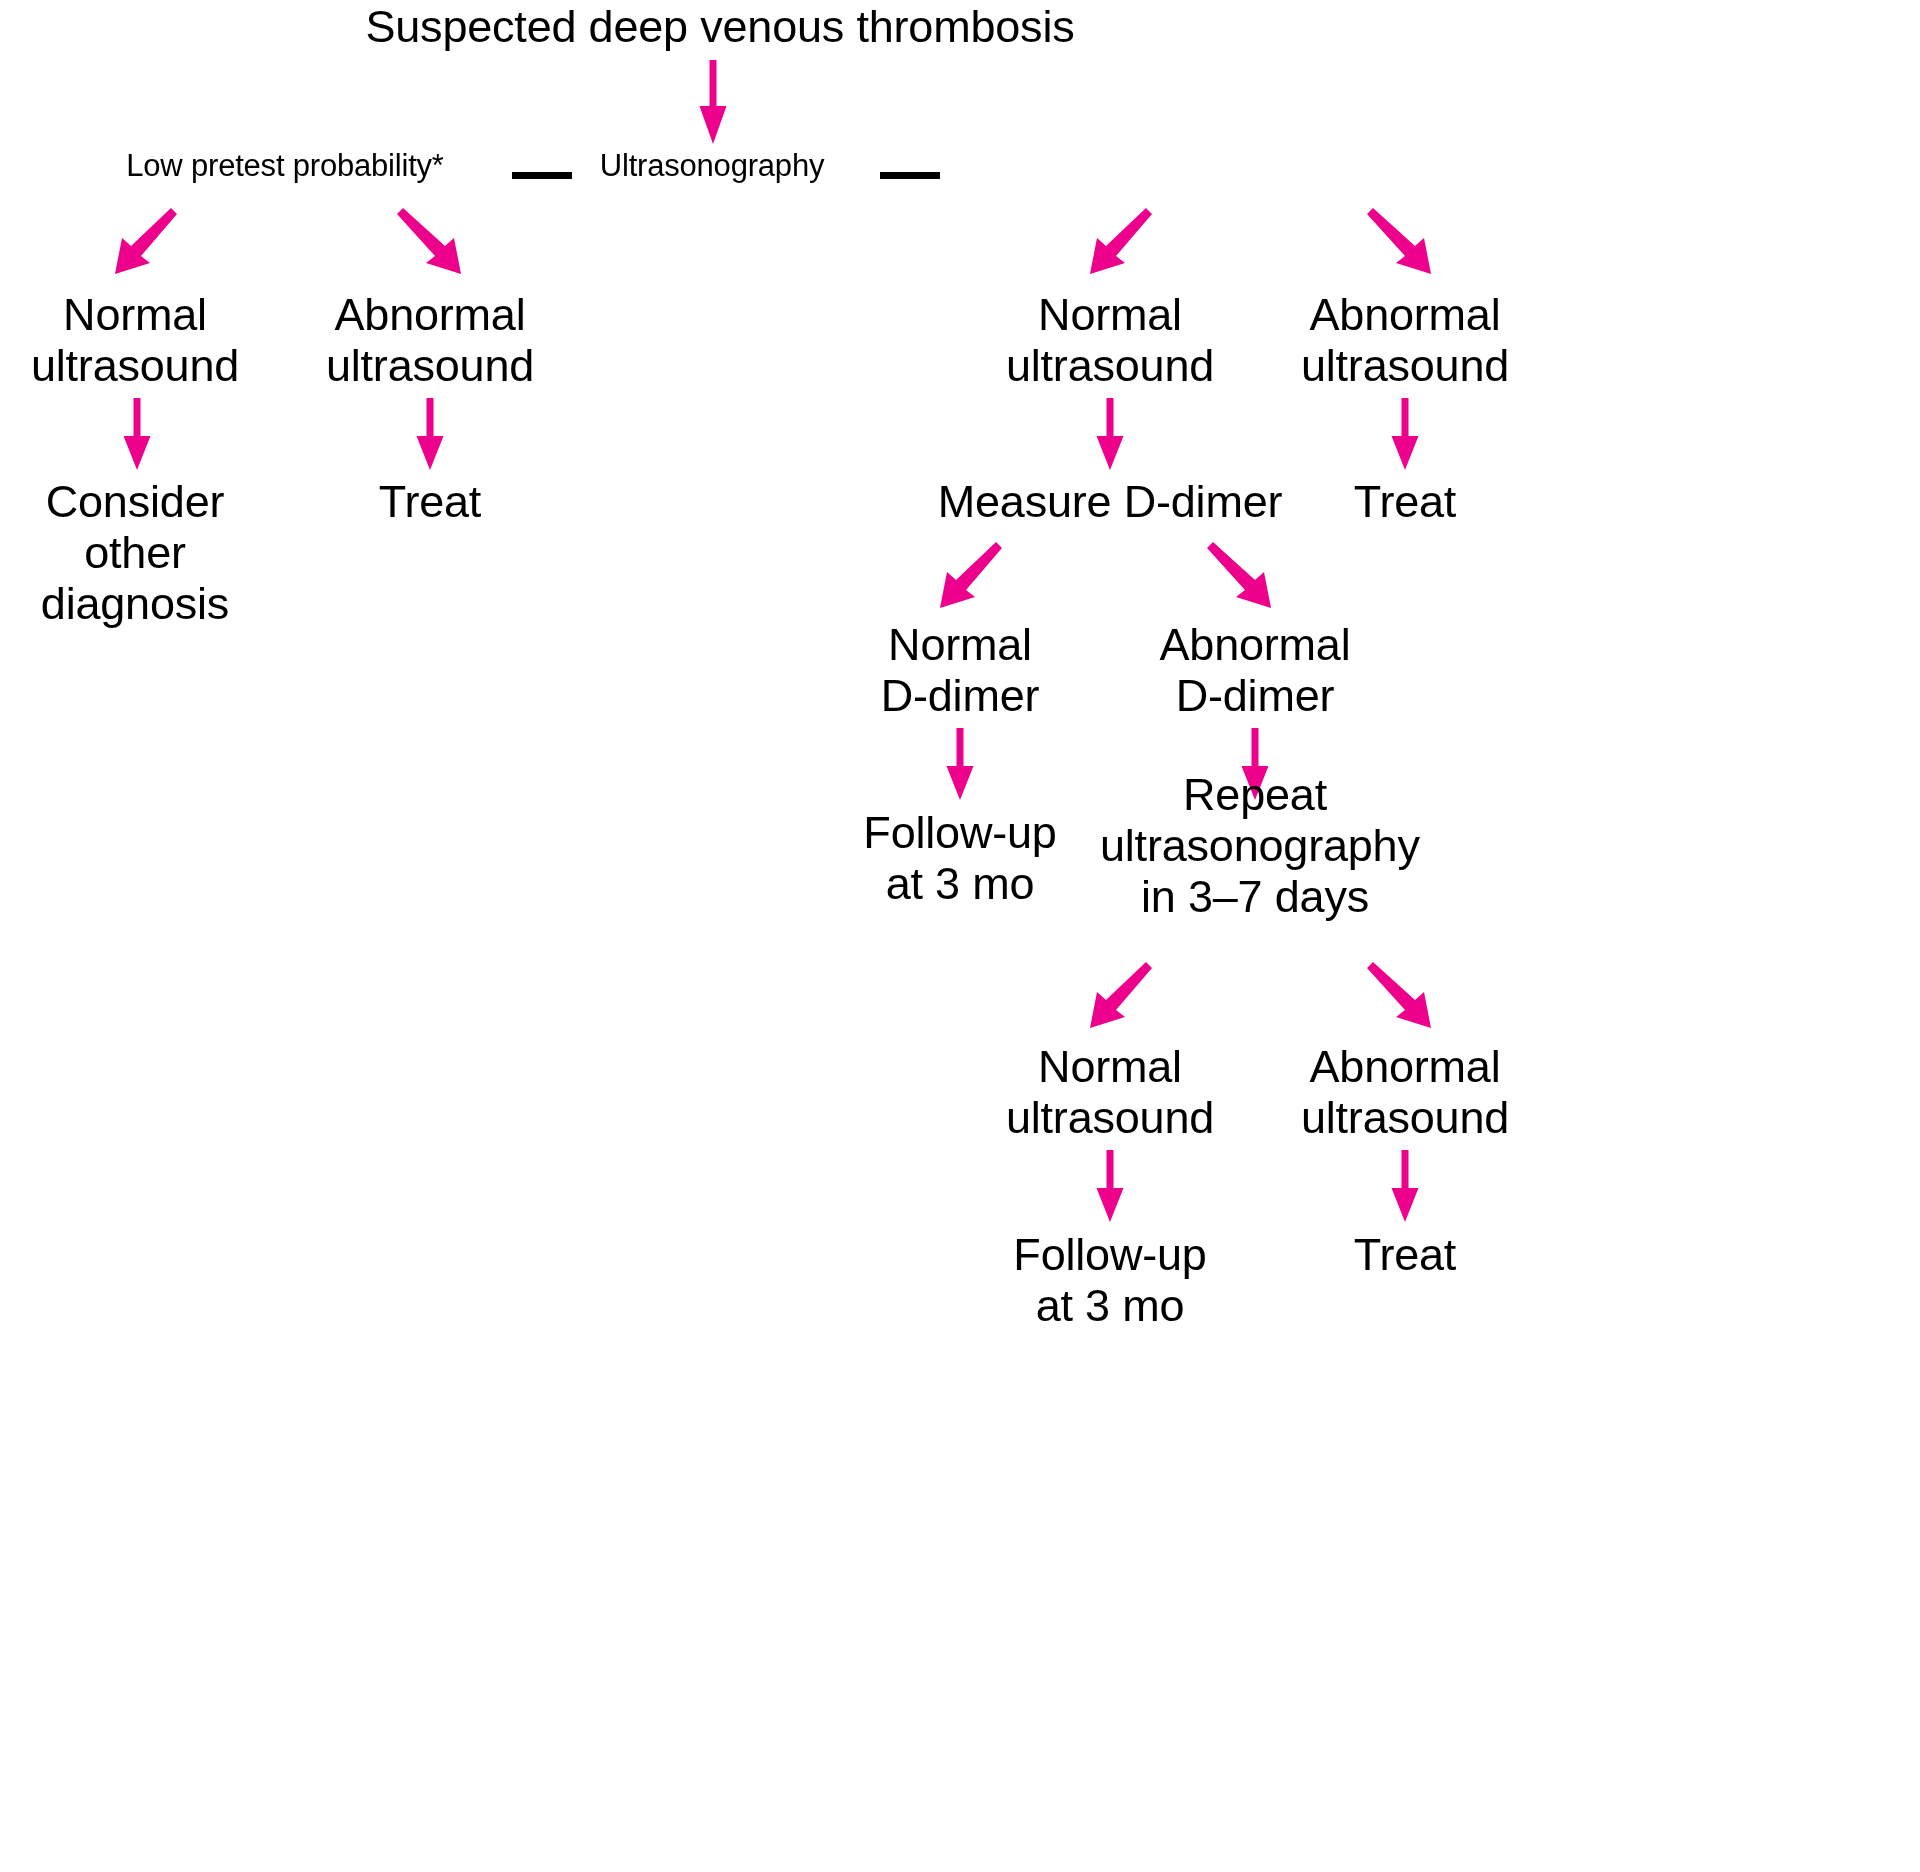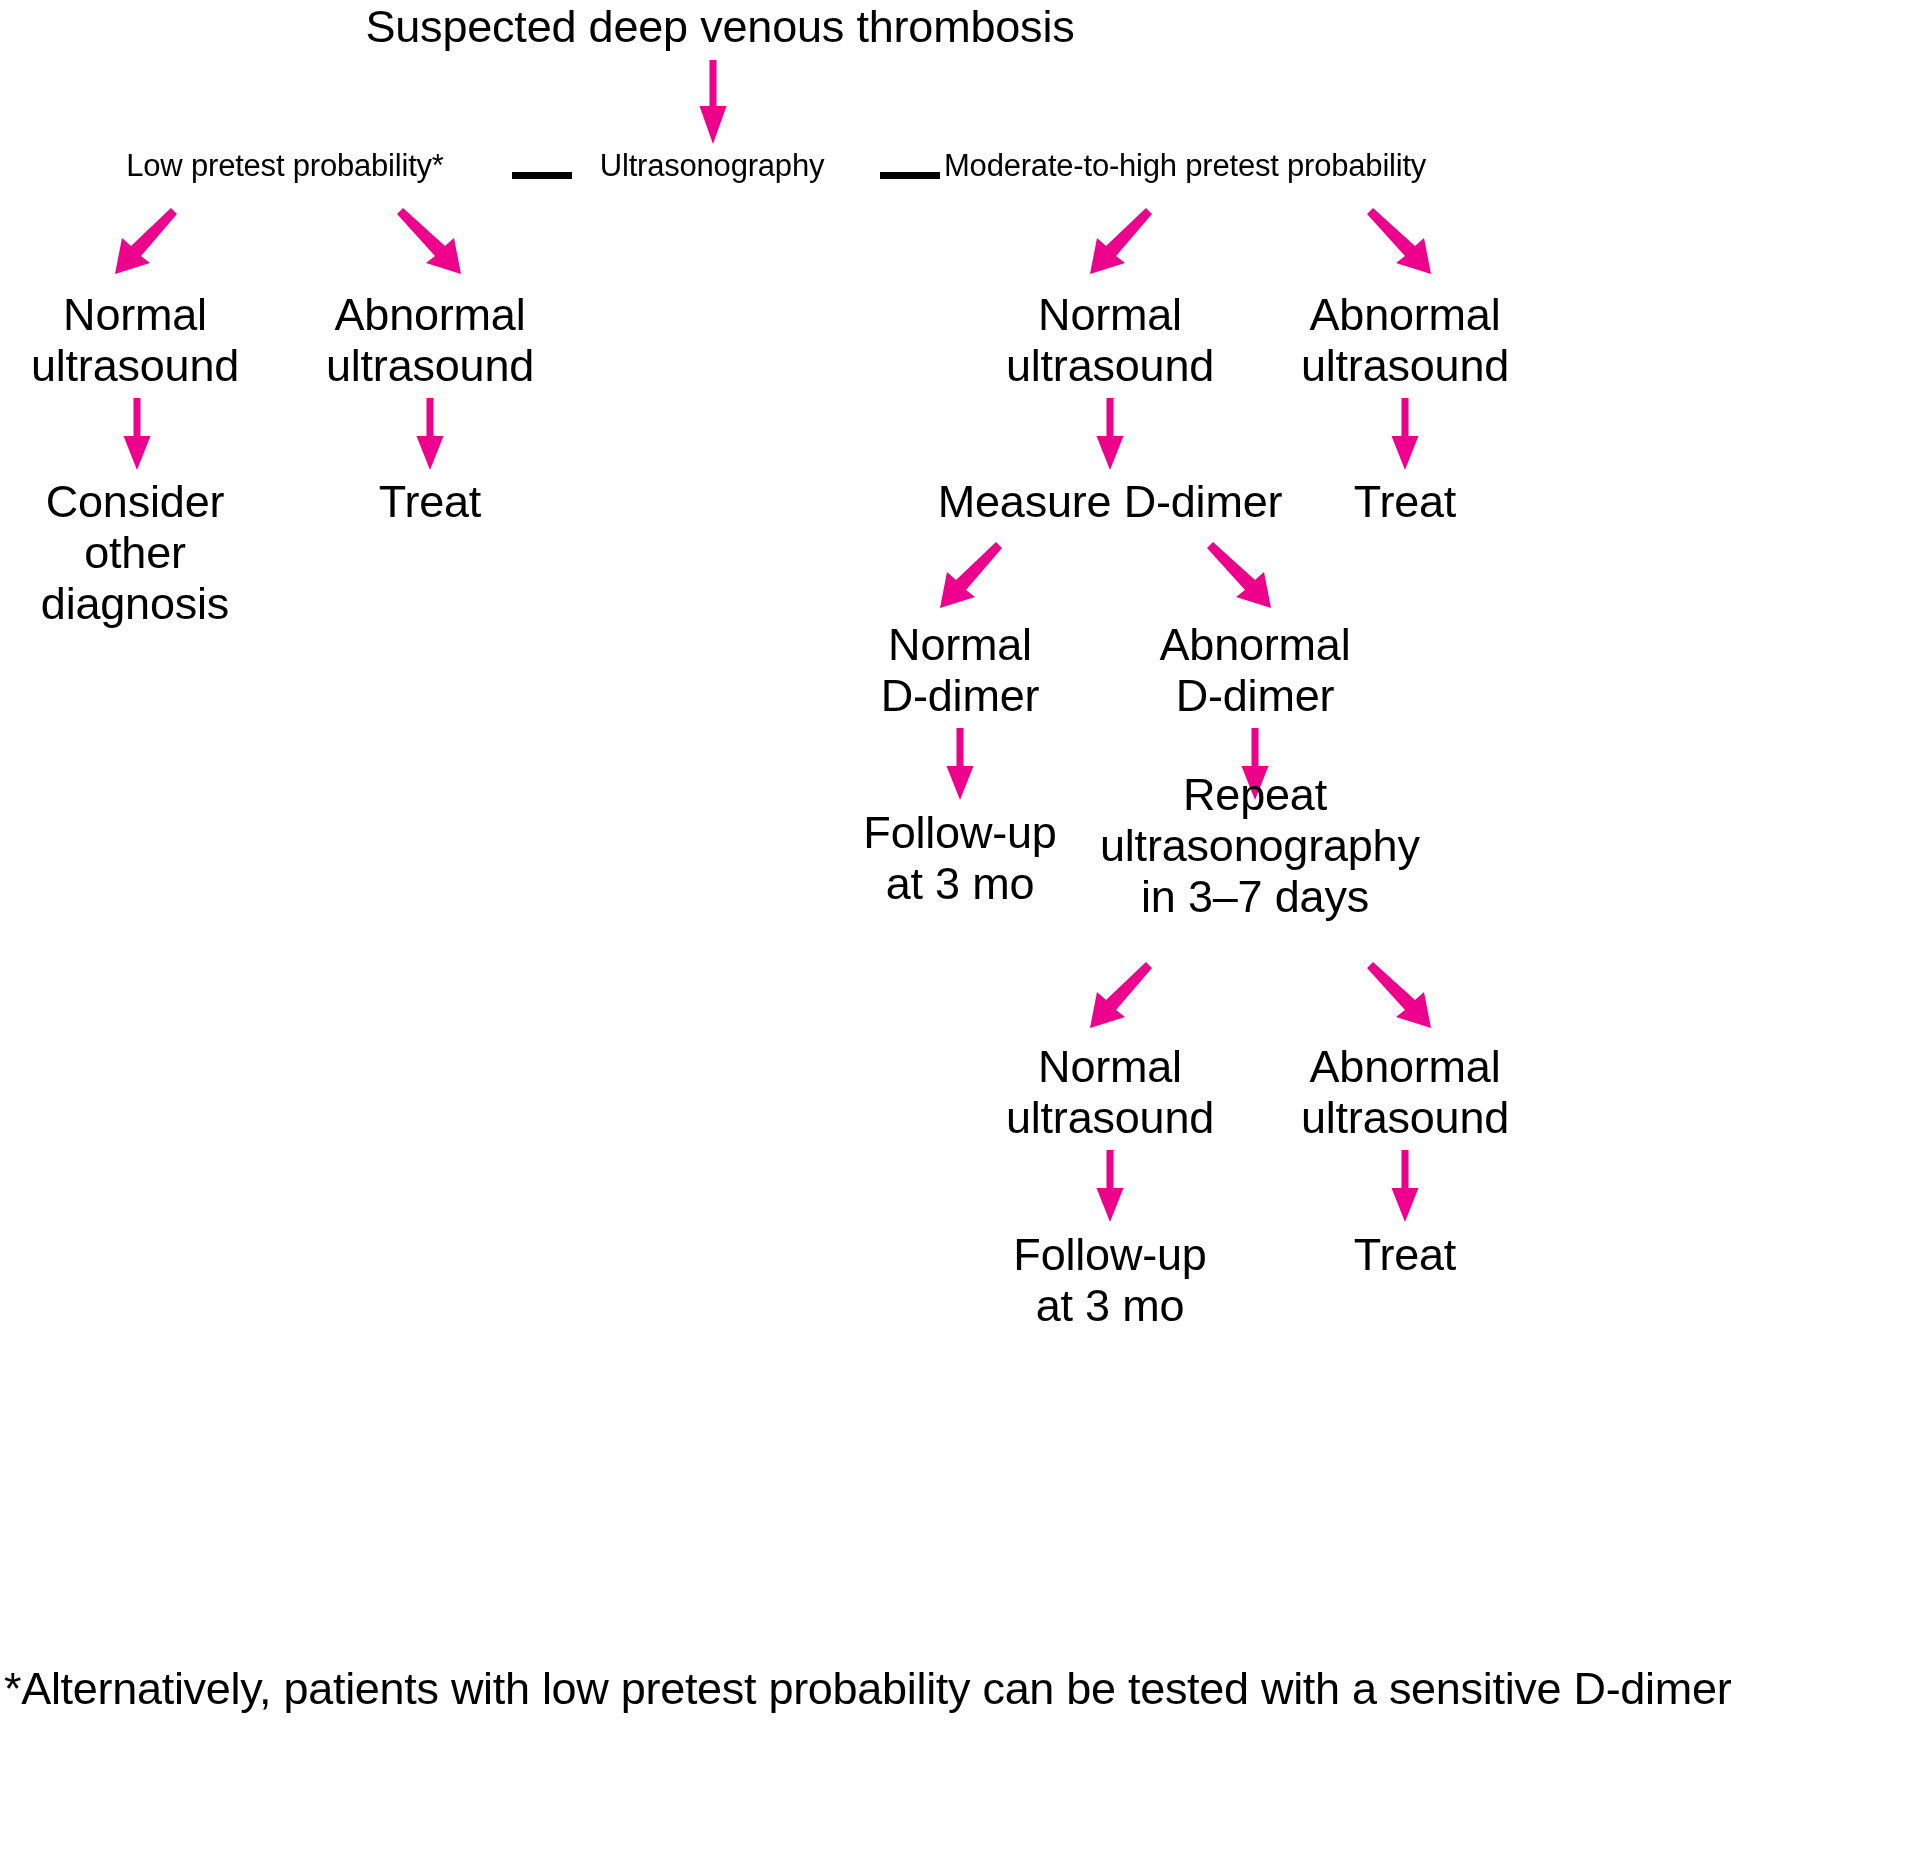--- a/index.html
+++ b/index.html
@@ -62,21 +62,20 @@
   </svg>
 
   <div class="node lvl-1" style="left:60px; top:148px; width:450px;">Low pretest probability*</div>
 
   <div class="connector" style="left:512px; top:172px; width:60px; height:7px;"></div>
 
   <div class="node lvl-1" style="left:572px; top:148px; width:280px;">Ultrasonography</div>
 
   <div class="connector" style="left:880px; top:172px; width:60px; height:7px;"></div>
 
-  <div class="node lvl-1" style="left:944px; top:148px; width:920px; text-align:left;">Moderate-to-high pretest probability</div>
 
   <svg class="arrow-svg" style="left:115px; top:208px;" width="70" height="80" viewBox="0 0 70 80">
     <path d="M56 0 L62 6 L26 48 L35 55 L0 66 L7 30 L16 38 z"></path>
   </svg>
 
   <svg class="arrow-svg" style="left:395px; top:208px;" width="70" height="80" viewBox="0 0 70 80">
     <path d="M8 0 L2 6 L40 48 L31 55 L66 66 L59 30 L50 38 z"></path>
   </svg>
 
   <div class="node lvl-2" style="left:10px; top:290px; width:250px;">Normal
@@ -174,16 +173,15 @@
   <svg class="arrow-svg" style="left:1383px; top:1150px;" width="44" height="72" viewBox="0 0 44 72">
     <path d="M18.5 0 h7 v38 h10 L22 72 L8.5 38 h10 z"></path>
   </svg>
 
   <div class="node lvl-2" style="left:985px; top:1230px; width:250px;">Follow-up
 at 3 mo</div>
 
   <div class="node lvl-2" style="left:1280px; top:1230px; width:250px;">Treat</div>
 
   <div class="node footnote-block" style="left:4px; top:1660px; width:1870px;">
-    <span class="footnote-line">*Alternatively, patients with low pretest probability can be tested with a sensitive D-dimer</span>
   </div>
 
 </div>
 
 </body></html>

